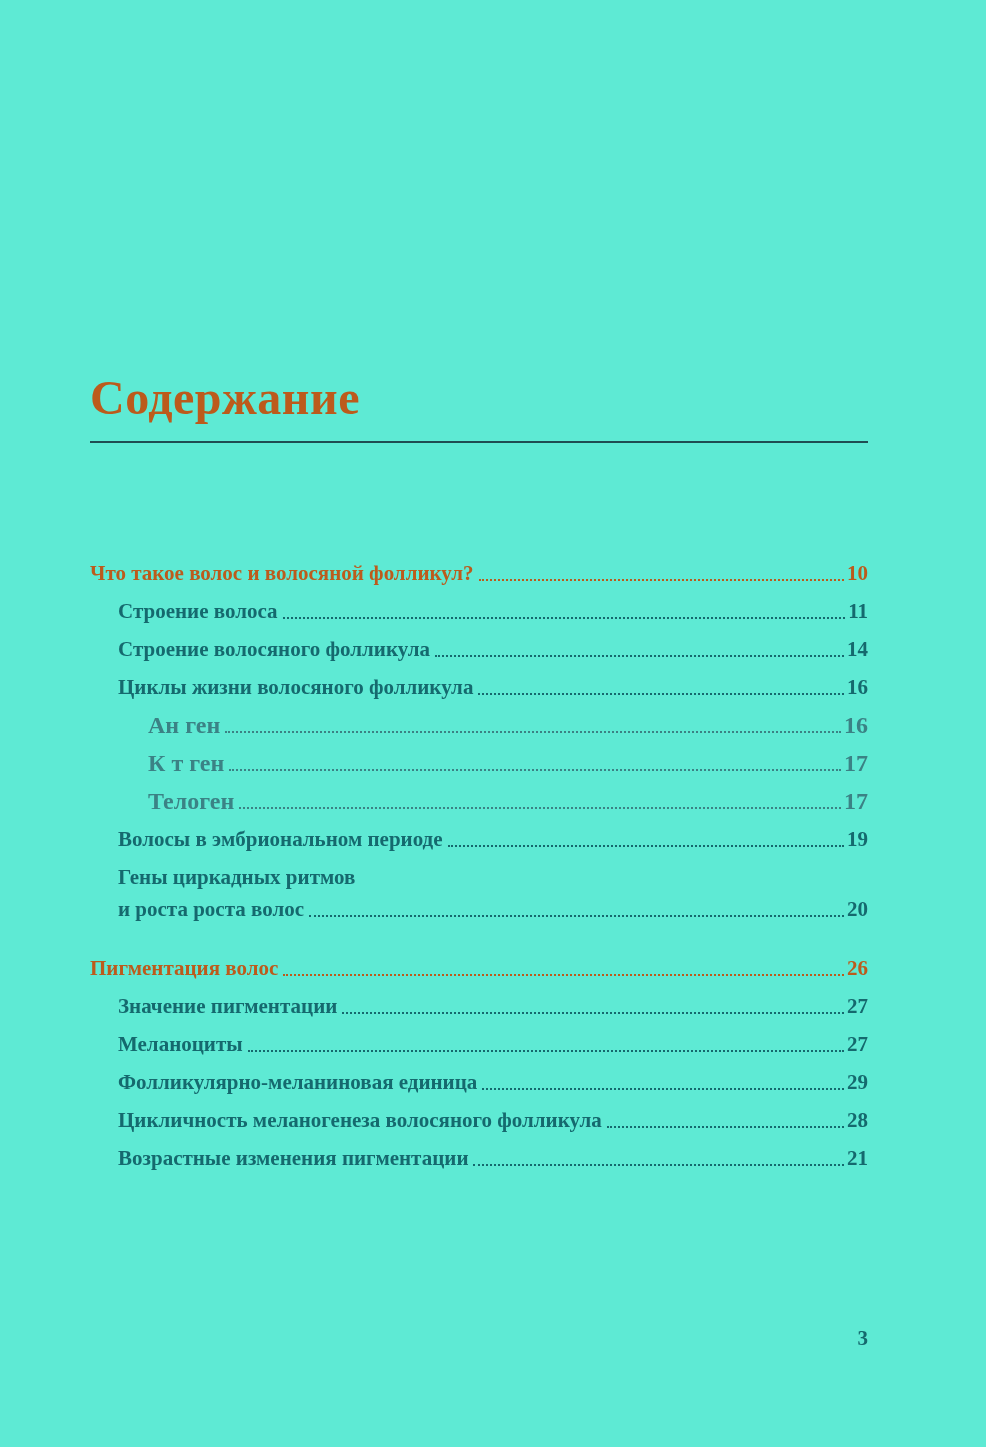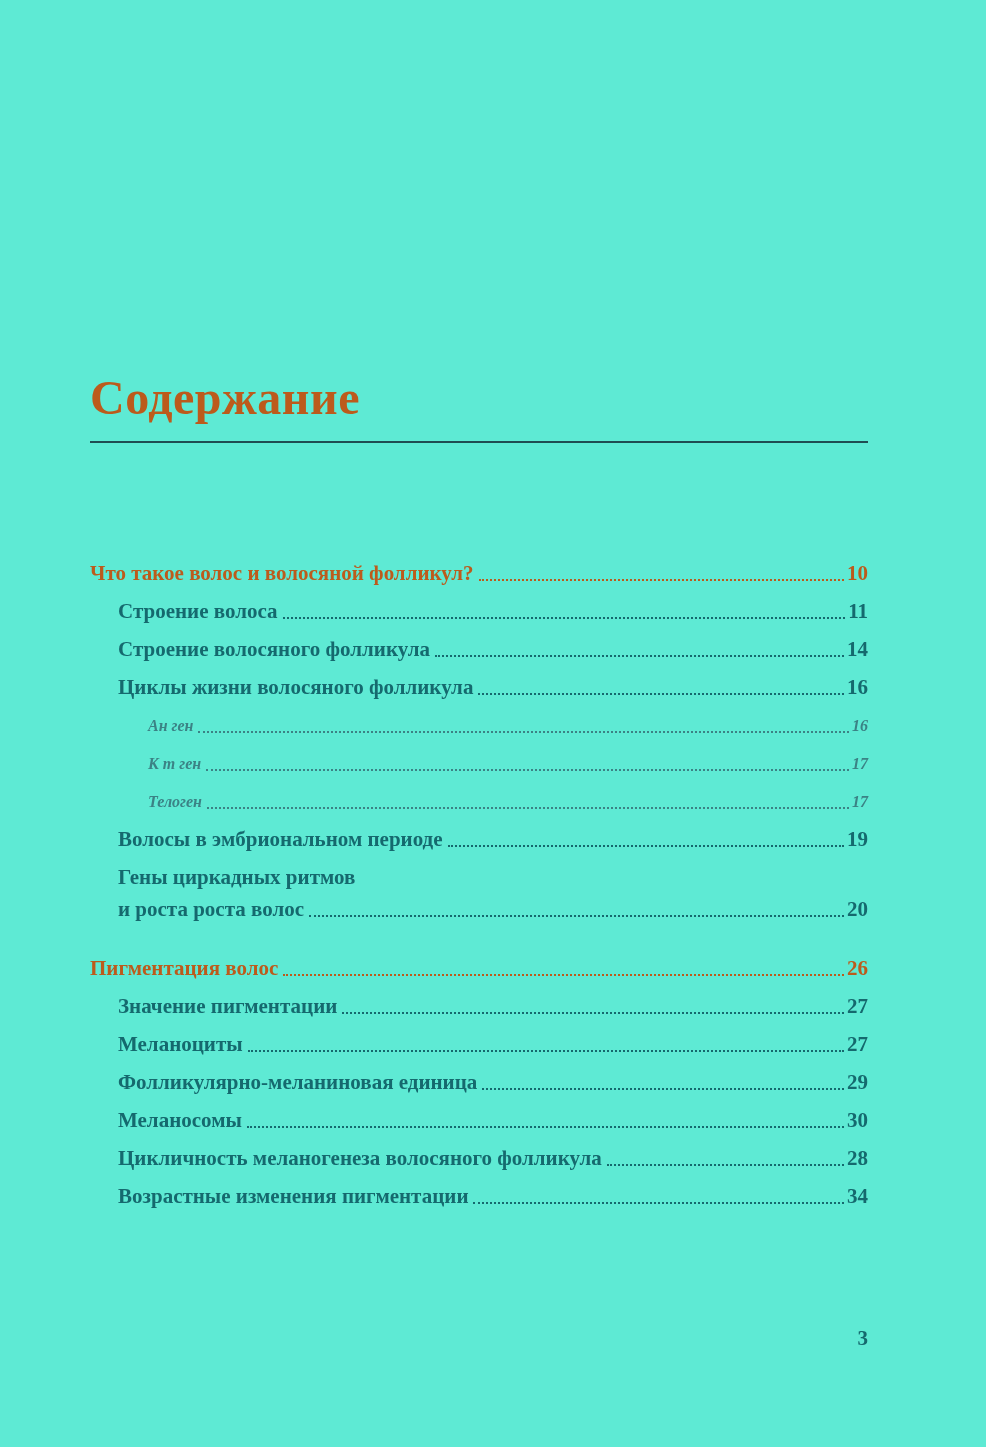--- a/index.html
+++ b/index.html
@@ -61,23 +61,22 @@
 
   .pg { flex: 0 0 auto; }
 
   .lvl1 { color: #bc5b1c; }
 
   .lvl2 { color: #15696e; padding-left: 28px; }
 
   .lvl3 {
     color: #3b8285;
     padding-left: 58px;
-    font-style: italic;
     font-weight: 600;
-    font-size: 16px;
+    font-size: 24px;
   }
 
   .twoline-first { margin-bottom: 7px; }
 
   .sect-gap { margin-top: 34px; }
 
   .folio {
     position: absolute;
     right: 118px;
     top: 1326px;
@@ -171,36 +170,31 @@
         <span class="leader"></span>
         <span class="pg">27</span>
       </div>
 
       <div class="row lvl2">
         <span class="lbl">Фолликулярно-меланиновая единица</span>
         <span class="leader"></span>
         <span class="pg">29</span>
       </div>
 
-      <div class="row lvl2">
-        <span class="lbl">Меланосомы</span>
-        <span class="leader"></span>
-        <span class="pg">30</span>
-      </div>
 
 
       <div class="row lvl2">
         <span class="lbl">Цикличность меланогенеза волосяного фолликула</span>
         <span class="leader"></span>
         <span class="pg">28</span>
       </div>
 
       <div class="row lvl2">
         <span class="lbl">Возрастные изменения пигментации</span>
         <span class="leader"></span>
-        <span class="pg">34</span>
+        <span class="pg">21</span>
       </div>
 
     </div>
   </div>
 
   <div class="folio">3</div>
 </div>
 
 </body></html>

